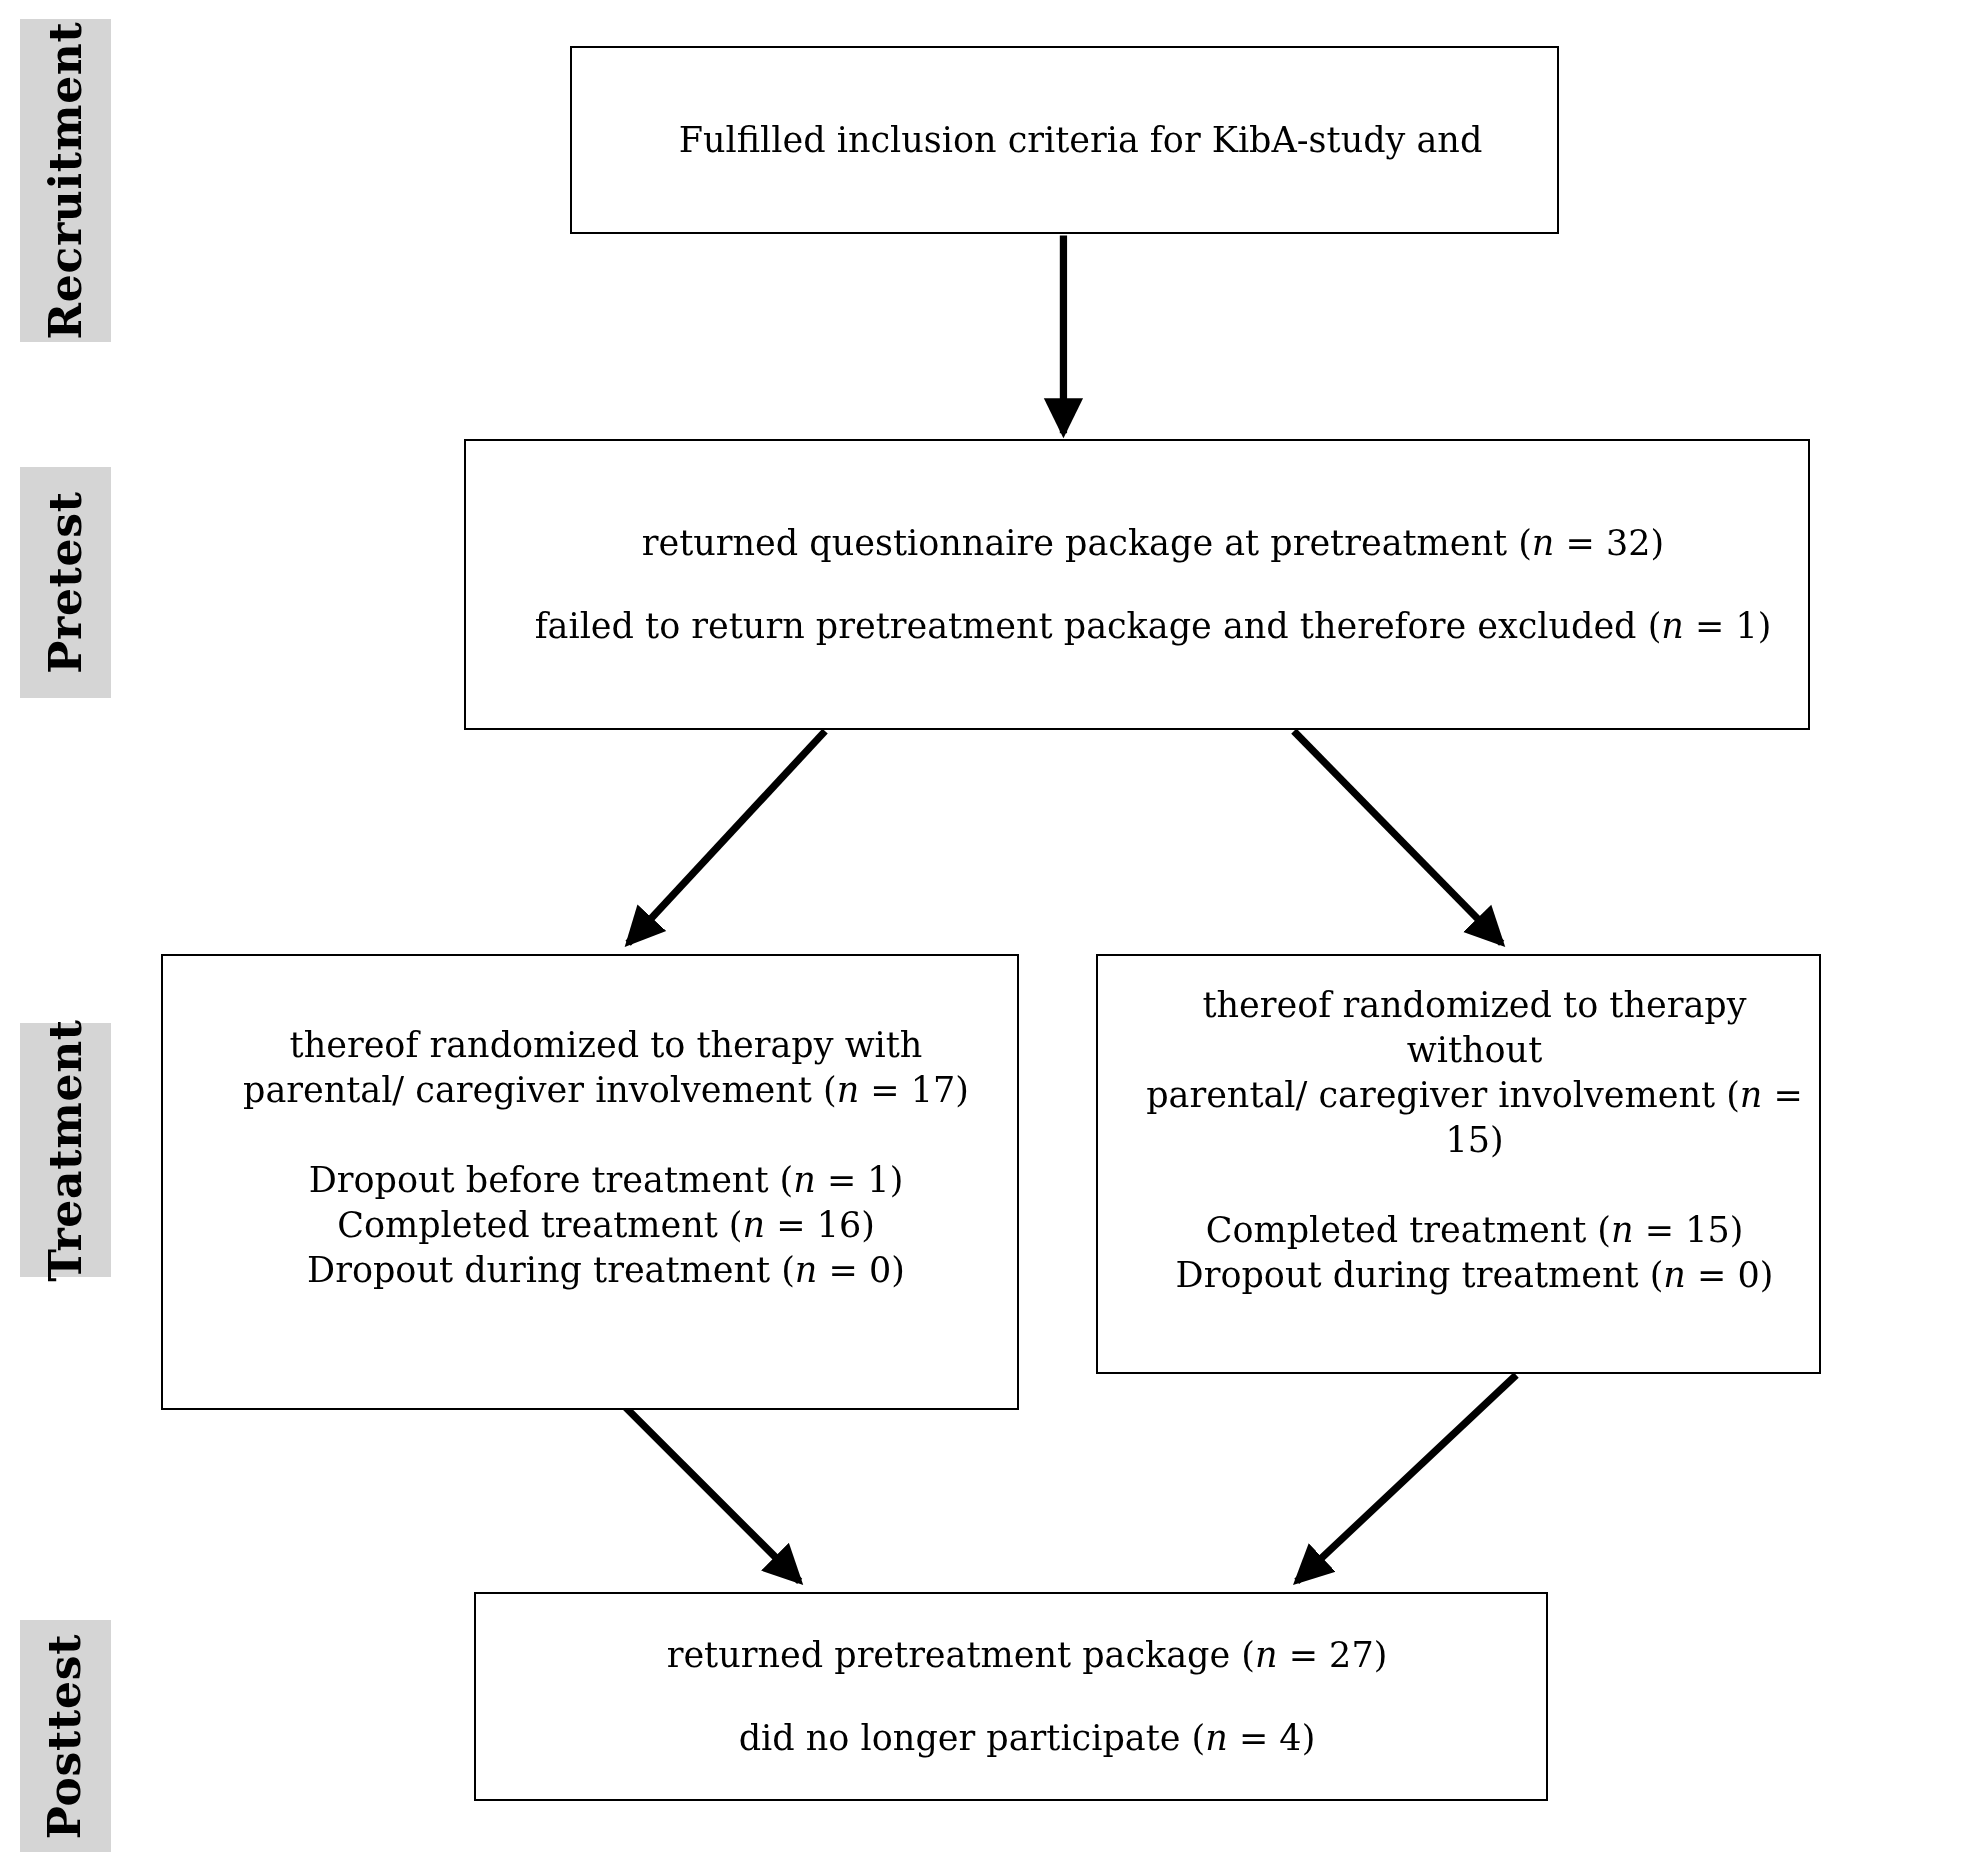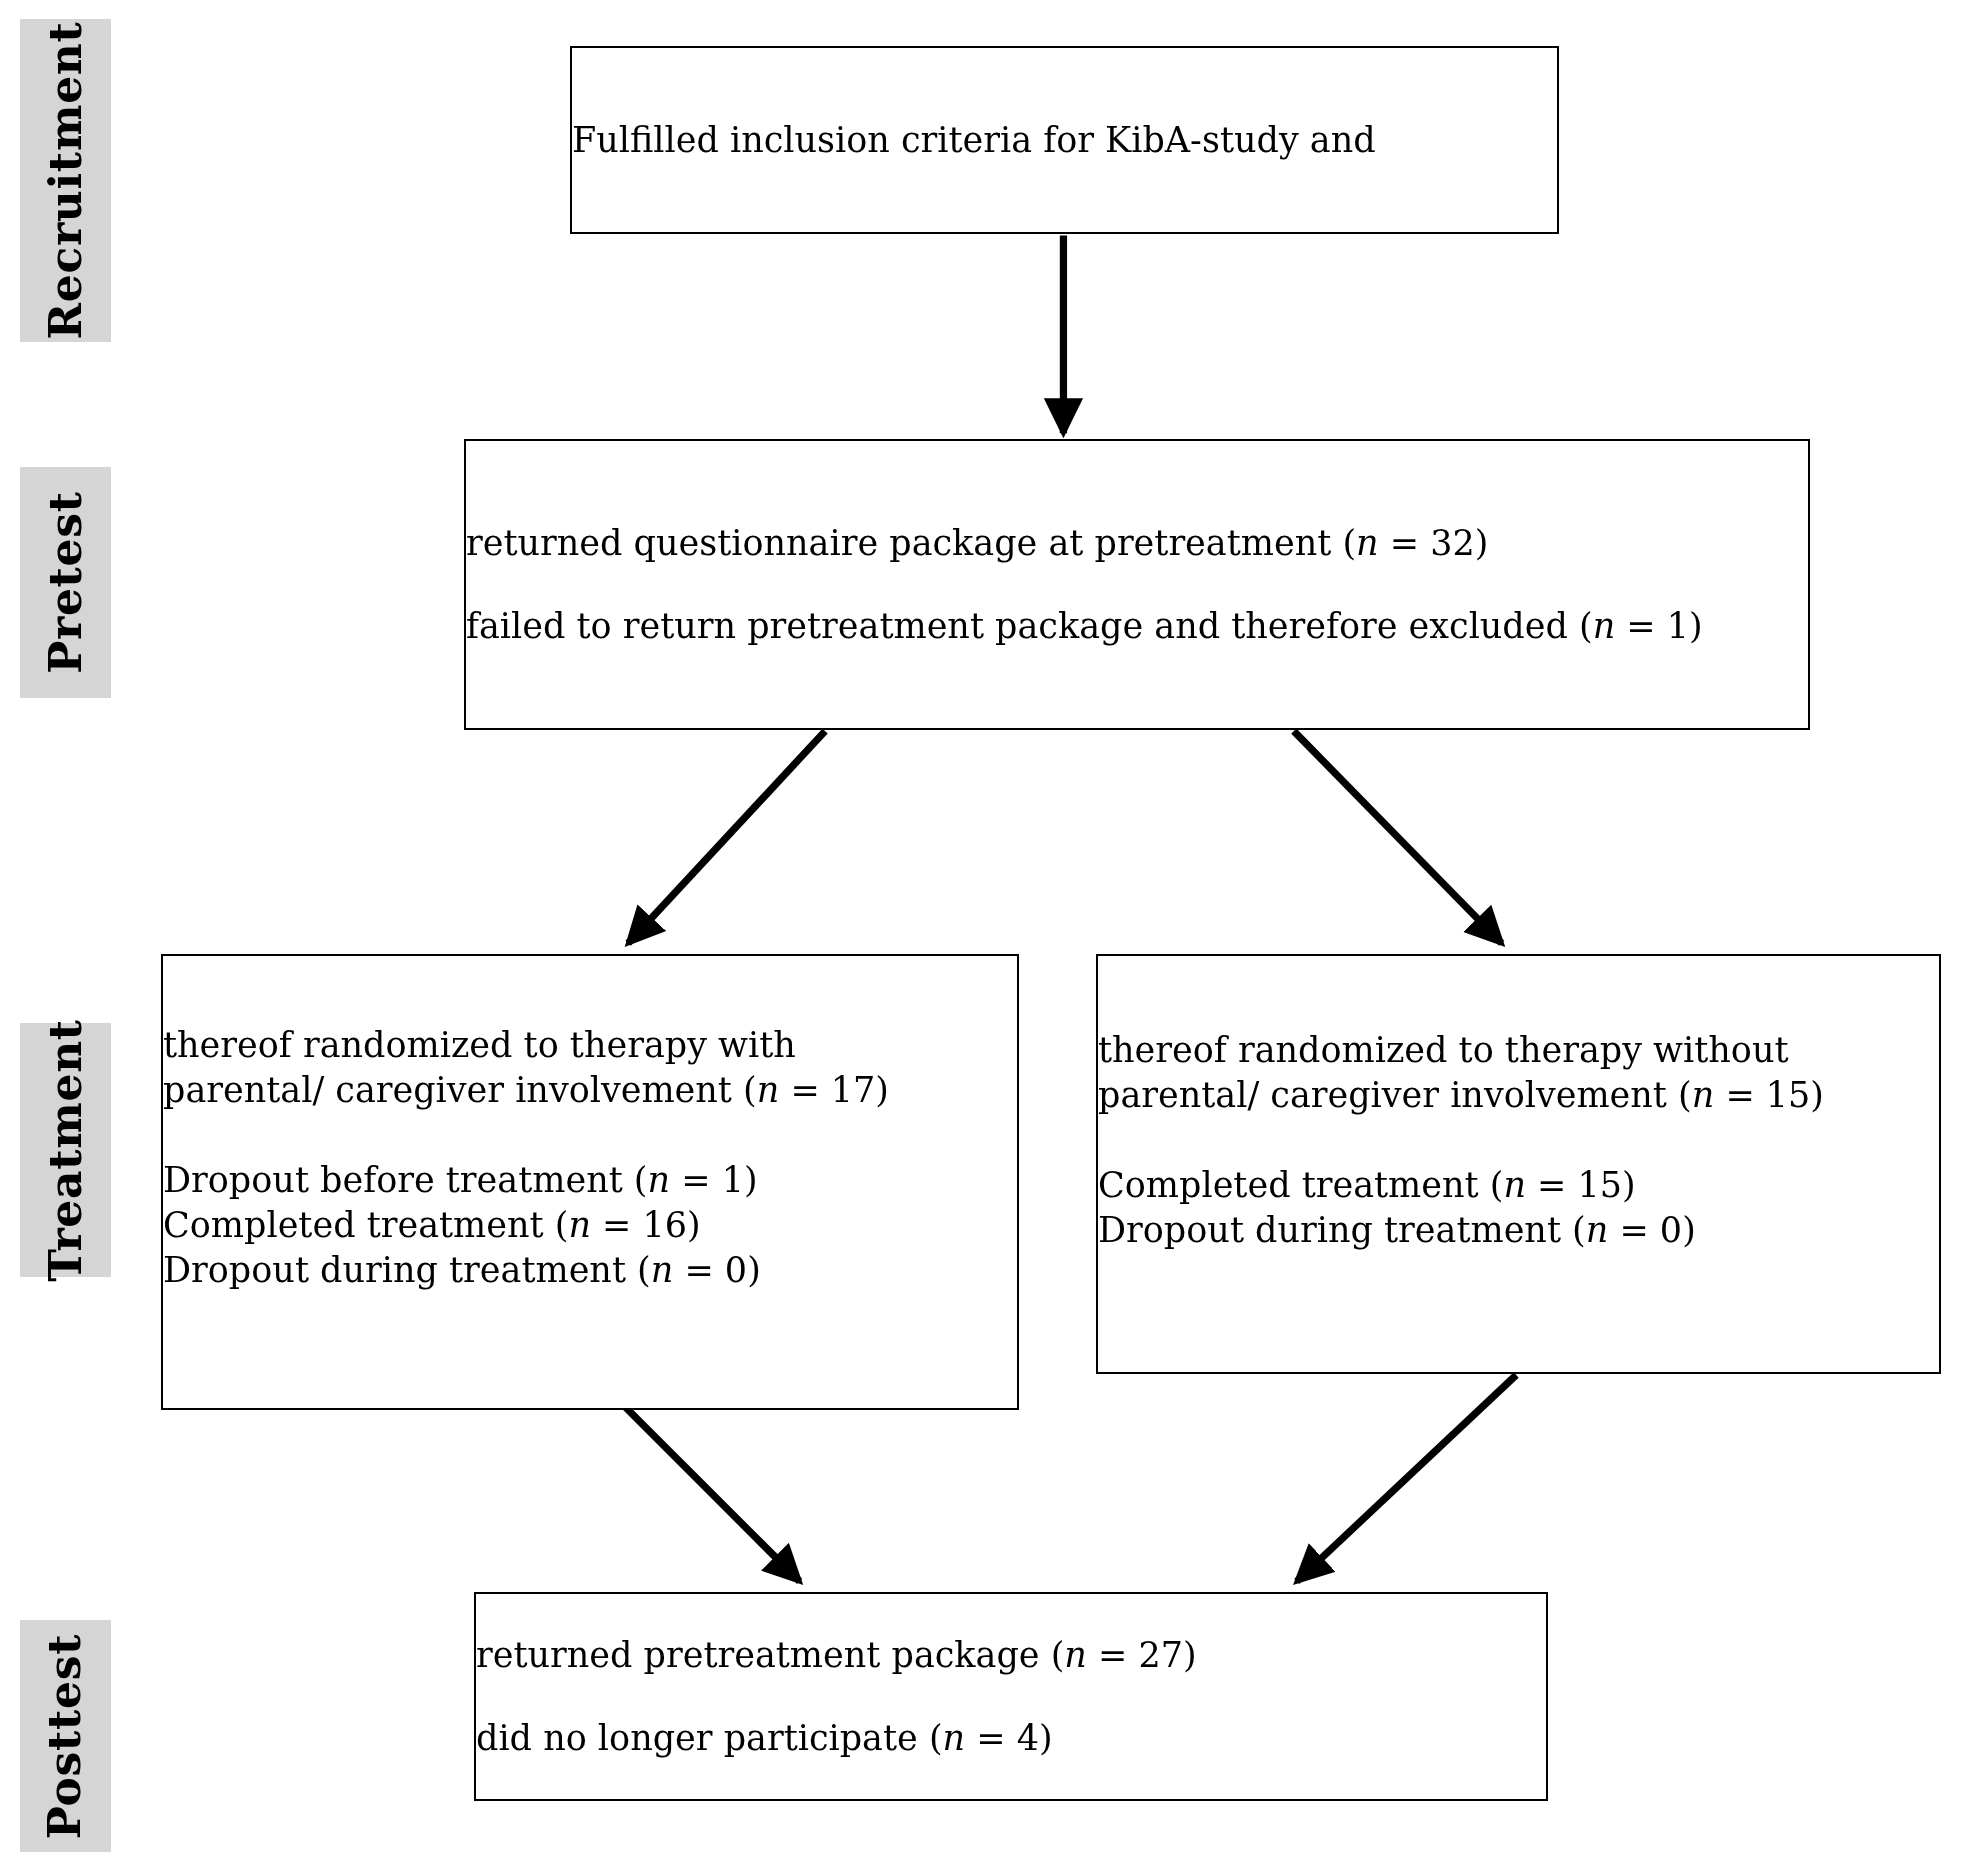--- a/index.html
+++ b/index.html
@@ -20,29 +20,29 @@
     font-weight:bold;font-size:44px;letter-spacing:0.7px;
   }
   .lbl-recruitment{top:19px;height:323px;}
   .lbl-pretest{top:467px;height:231px;}
   .lbl-treatment{top:1023px;height:254px;}
   .lbl-posttest{top:1620px;height:232px;}
 
   .box{
     position:absolute;background:#ffffff;border:2.9px solid var(--line-color,#000);
     box-sizing:border-box;display:flex;flex-direction:column;justify-content:center;
-    align-items:center;text-align:left;font-size:35px;
+    align-items:center;text-align:center;font-size:35px;padding-left:32px;
   }
   .box .line{width:100%;}
   .var{font-style:italic;}
 
   .box-recruitment{left:570px;top:46px;width:989px;height:188px;line-height:58px;}
   .box-pretest{left:464px;top:439px;width:1346px;height:291px;line-height:42px;row-gap:41px;}
   .box-treat-left{left:161px;top:954px;width:858px;height:456px;line-height:45px;padding-bottom:48px;}
-  .box-treat-right{left:1096px;top:954px;width:845px;height:420px;line-height:45px;padding-bottom:48px;}
+  .box-treat-right{left:1096px;top:954px;width:725px;height:420px;line-height:45px;padding-bottom:48px;}
   .box-posttest{left:474px;top:1592px;width:1074px;height:209px;line-height:42px;row-gap:41px;}
   .spacer{height:45px;width:100%;}
 </style>
 </head>
 <body>
 
 <div class="canvas">
 
   <svg class="arrows" viewBox="0 0 2717 2580" xmlns="http://www.w3.org/2000/svg">
     <defs>

